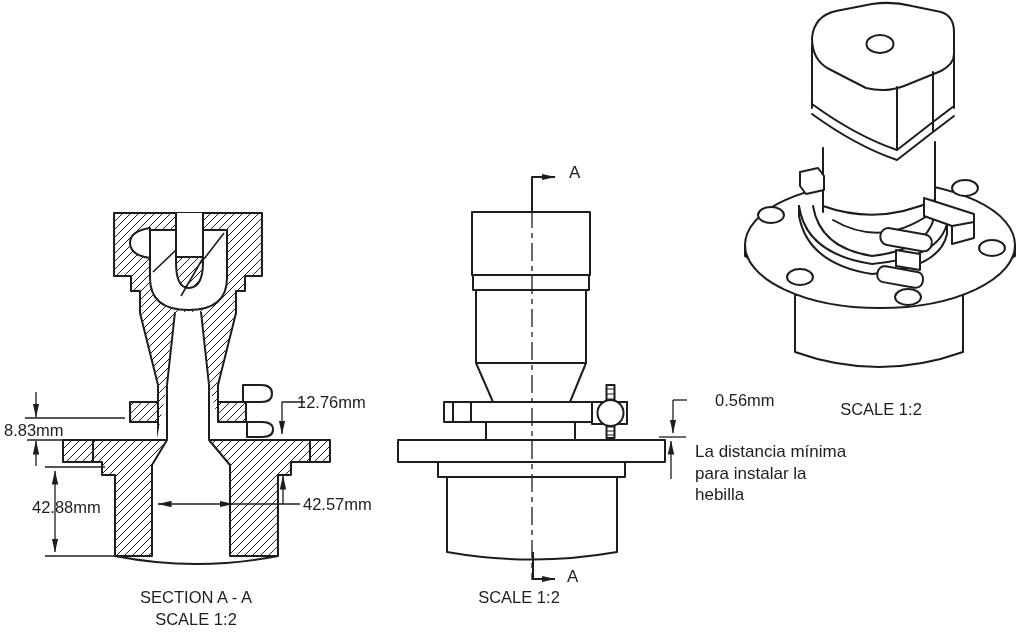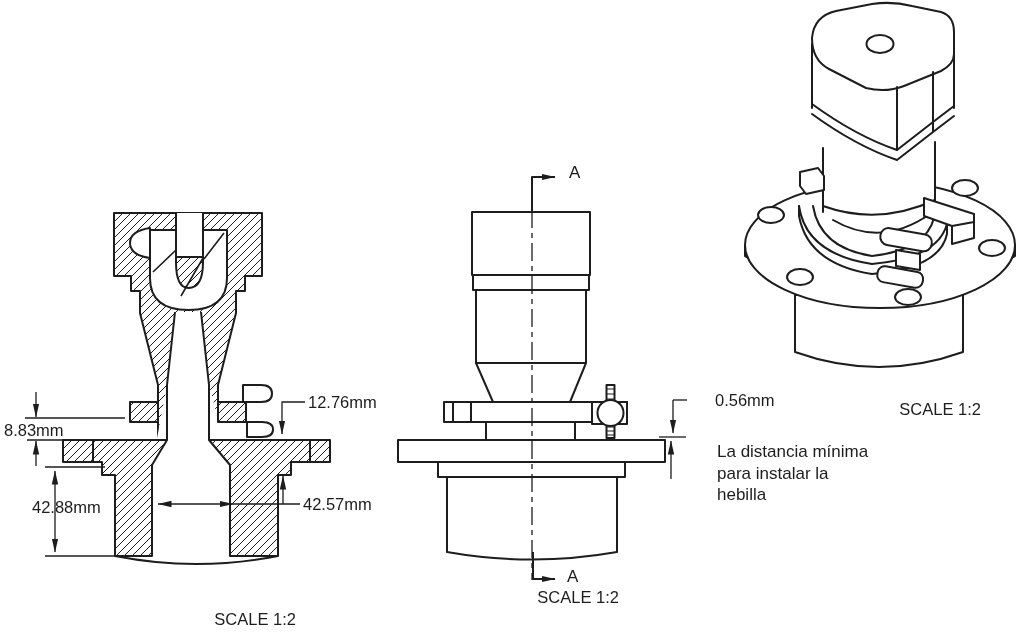--- a/index.html
+++ b/index.html
@@ -1,22 +1,22 @@
 <!DOCTYPE html>
 <html><head>
 <meta charset="utf-8">
 <style>
   html,body{margin:0;padding:0;background:#ffffff;}
   #stage{position:relative;width:1024px;height:638px;background:#ffffff;overflow:hidden;
          font-family:"Liberation Sans", sans-serif;color:#1d1d1d;}
   #linework{position:absolute;left:0;top:0;}
   .lbl{position:absolute;font-size:16.5px;line-height:19px;white-space:nowrap;color:#1d1d1d;}
-  .lbl.center{text-align:right;white-space:nowrap;}
+  .lbl.center{text-align:center;white-space:nowrap;}
   .lbl.big{font-size:17px;}
-  .note{position:absolute;font-size:17px;line-height:21.5px;white-space:pre-line;color:#1d1d1d;margin-left:22px;}
+  .note{position:absolute;font-size:17px;line-height:21.5px;white-space:pre-line;color:#1d1d1d;}
 </style>
 </head>
 <body>
 
 <div id="stage">
 
   <svg id="linework" width="1024" height="638" viewBox="0 0 1024 638">
     <defs>
       <pattern id="hatch" width="8" height="8" patternUnits="userSpaceOnUse">
         <path d="M-2,2 L2,-2 M-2,10 L10,-2 M6,10 L10,6" stroke="#1d1d1d" stroke-width="1" fill="none"></path>
@@ -147,23 +147,24 @@
       <path fill="#ffffff" d="M812,38 Q814,16 836,11 L872,4 Q892,1 912,6 L941,12 Q954,16 954,32 L954,54 Q954,64 941,71 L904,86 Q886,93 866,88 L829,69 Q812,60 812,38 Z"></path>
       <ellipse fill="#ffffff" cx="880" cy="44" rx="13.5" ry="9"></ellipse>
       <path d="M812,44 V108 M954,54 V108 M897,87 V150 M933,72 V126"></path>
       <path d="M812,104 Q856,136 897,150 L933,122 L954,106"></path>
       <path d="M812,114 Q856,146 897,160 L933,132 L954,116 M933,122 V132"></path>
     </g>
   </svg>
 
   <div class="lbl" style="left:4px;  top:421px;">8.83mm</div>
   <div class="lbl" style="left:32px; top:498px;">42.88mm</div>
-  <div class="lbl" style="left:308px;top:393px;text-align:center;">12.76mm</div>
+  <div class="lbl" style="left:297px;top:393px;text-align:center;">12.76mm</div>
   <div class="lbl" style="left:303px;top:495px;text-align:center;">42.57mm</div>
 
+  <div class="lbl center" style="left:96px; top:588px;width:200px;">SECTION A - A</div>
   <div class="lbl center" style="left:96px; top:610px;width:200px;">SCALE 1:2</div>
 
   <div class="lbl big" style="left:569px;top:163px;">A</div>
   <div class="lbl big" style="left:567px;top:567px;">A</div>
   <div class="lbl center" style="left:419px;top:588px;width:200px;">SCALE 1:2</div>
 
   <div class="lbl" style="left:692px;top:391px;margin-left:23px;">0.56mm</div>
   <div class="note" style="left:695px;top:441px;width:190px;">La distancia mínima
 para instalar la
 hebilla</div>

